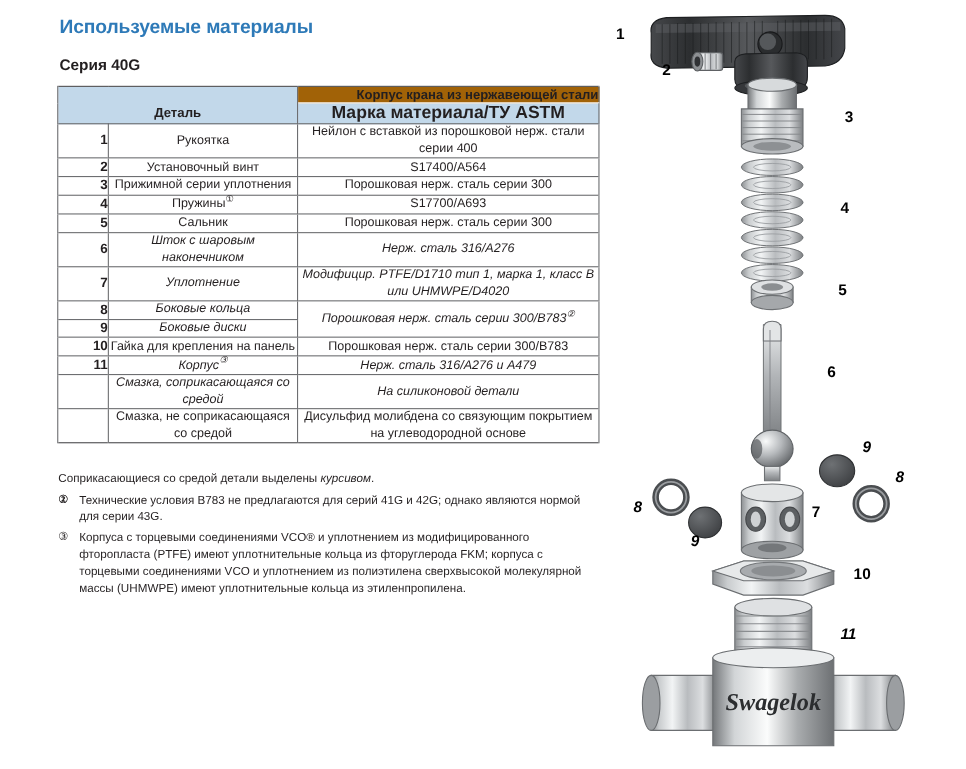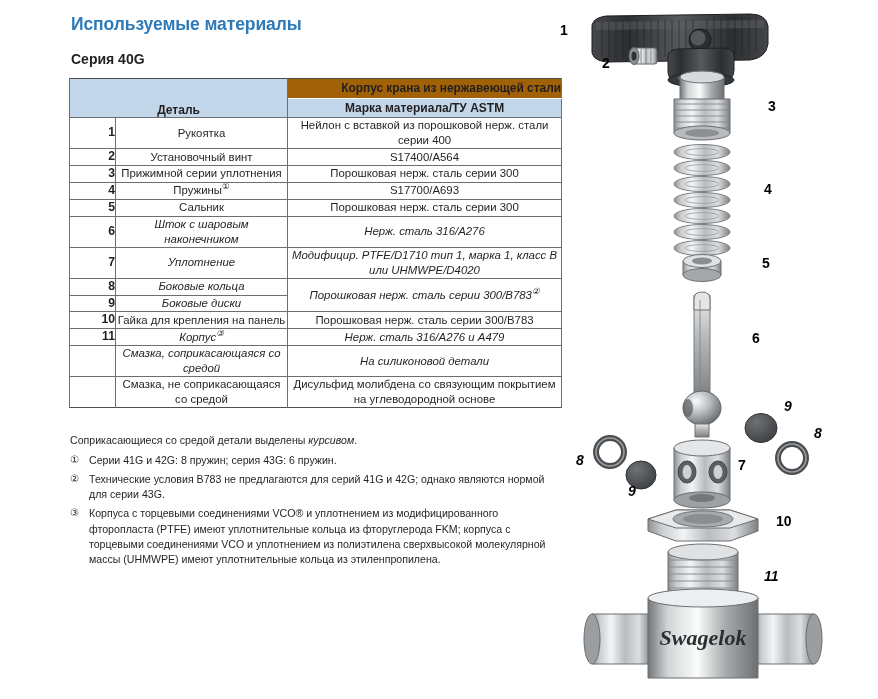--- a/index.html
+++ b/index.html
@@ -7,21 +7,21 @@
     width:878px;height:699px;
     background:#ffffff;
     font-family:"Liberation Sans", sans-serif;
     color:#231f20;
     overflow:hidden;
     position:relative;
   }
   .page{position:relative;width:878px;height:699px;}
 
   
-  .left{position:absolute;left:69px;top:14px;width:496px;}
+  .left{position:absolute;left:52px;top:14px;width:496px;}
 
   .doc-title{
     font-size:17.5px;font-weight:bold;color:#2e7ab8;
     letter-spacing:-0.1px;margin:0 0 16px 2px;
   }
   .series-title{
     font-size:14px;font-weight:bold;color:#231f20;
     margin:15px 0 11px 2px;
   }
 
@@ -48,21 +48,21 @@
   }
 
   th.hdr-blank{background:#c2d8ea;border-left:none;}
   th.hdr-top{
     background:#a16207;text-align:right;font-weight:bold;
     font-size:11.9px;padding:7px 6px 6px;border-right:none;
     border-bottom:1.6px solid #ffffff;
   }
   th.hdr-sub{
     background:#c2d8ea;text-align:center;font-weight:bold;
-    font-size:12px;padding:6px 6px 7px;border-right:none;
+    font-size:16px;padding:6px 6px 7px;border-right:none;
   }
   th.hdr-blank{border-right:1.2px solid #6d6e71;}
 
   td.num{
     text-align:right;font-weight:bold;font-size:12.2px;
     padding:7px 7px 7px 4px;border-left:none;
     line-height:1.3;
   }
   td.part{
     text-align:center;padding:7px 8px 7px 9px;
@@ -109,21 +109,21 @@
 
     <table class="mat">
       <colgroup>
         <col class="c-num">
           <col class="c-part">
           <col class="c-mat">
       </colgroup>
       <thead>
         <tr>
           <th class="hdr-blank" rowspan="2" colspan="2">
-            <div style="padding-top:24px;text-align:center;font-weight:bold;font-size:12px;">Деталь</div>
+            <div style="padding-top:13px;text-align:center;font-weight:bold;font-size:12px;">Деталь</div>
           </th>
           <th class="hdr-top">Корпус крана из нержавеющей стали</th>
         </tr>
         <tr>
           <th class="hdr-sub">Марка материала/ТУ ASTM</th>
         </tr>
       </thead>
       <tbody id="tbody">
           <tr class="row">
             <td class="num">1</td>
@@ -190,21 +190,21 @@
             <td class="mat">Дисульфид молибдена со связующим покрытием на углеводородной основе</td>
           </tr>
         </tbody>
     </table>
 
     <div class="notes">
       <p class="note-lead">
         <span>Соприкасающиеся со средой детали выделены </span><span class="ital">курсивом</span><span>.</span>
       </p>
       <div id="notelist">
-          <div class="note"><span class="mark">①</span><span>Серии 41G и 42G: 8 пружин; серия 43G: 6 пружин.</span></div>
+          <div class="note"><span class="mark">①</span></div>
           <div class="note"><span class="mark">②</span><span>Технические условия B783 не предлагаются для серий 41G и 42G; однако являются нормой для серии 43G.</span></div>
           <div class="note"><span class="mark">③</span><span>Корпуса с торцевыми соединениями VCO® и уплотнением из модифицированного фторопласта (PTFE) имеют уплотнительные кольца из фторуглерода FKM; корпуса с торцевыми соединениями VCO и уплотнением из полиэтилена сверхвысокой молекулярной массы (UHMWPE) имеют уплотнительные кольца из этиленпропилена.</span></div>
         </div>
     </div>
   </div>
 
   <div class="diagram">
     <svg width="322" height="699" viewBox="0 0 322 699">
       <defs>
         <linearGradient id="dark" x1="0" y1="0" x2="0" y2="1">

